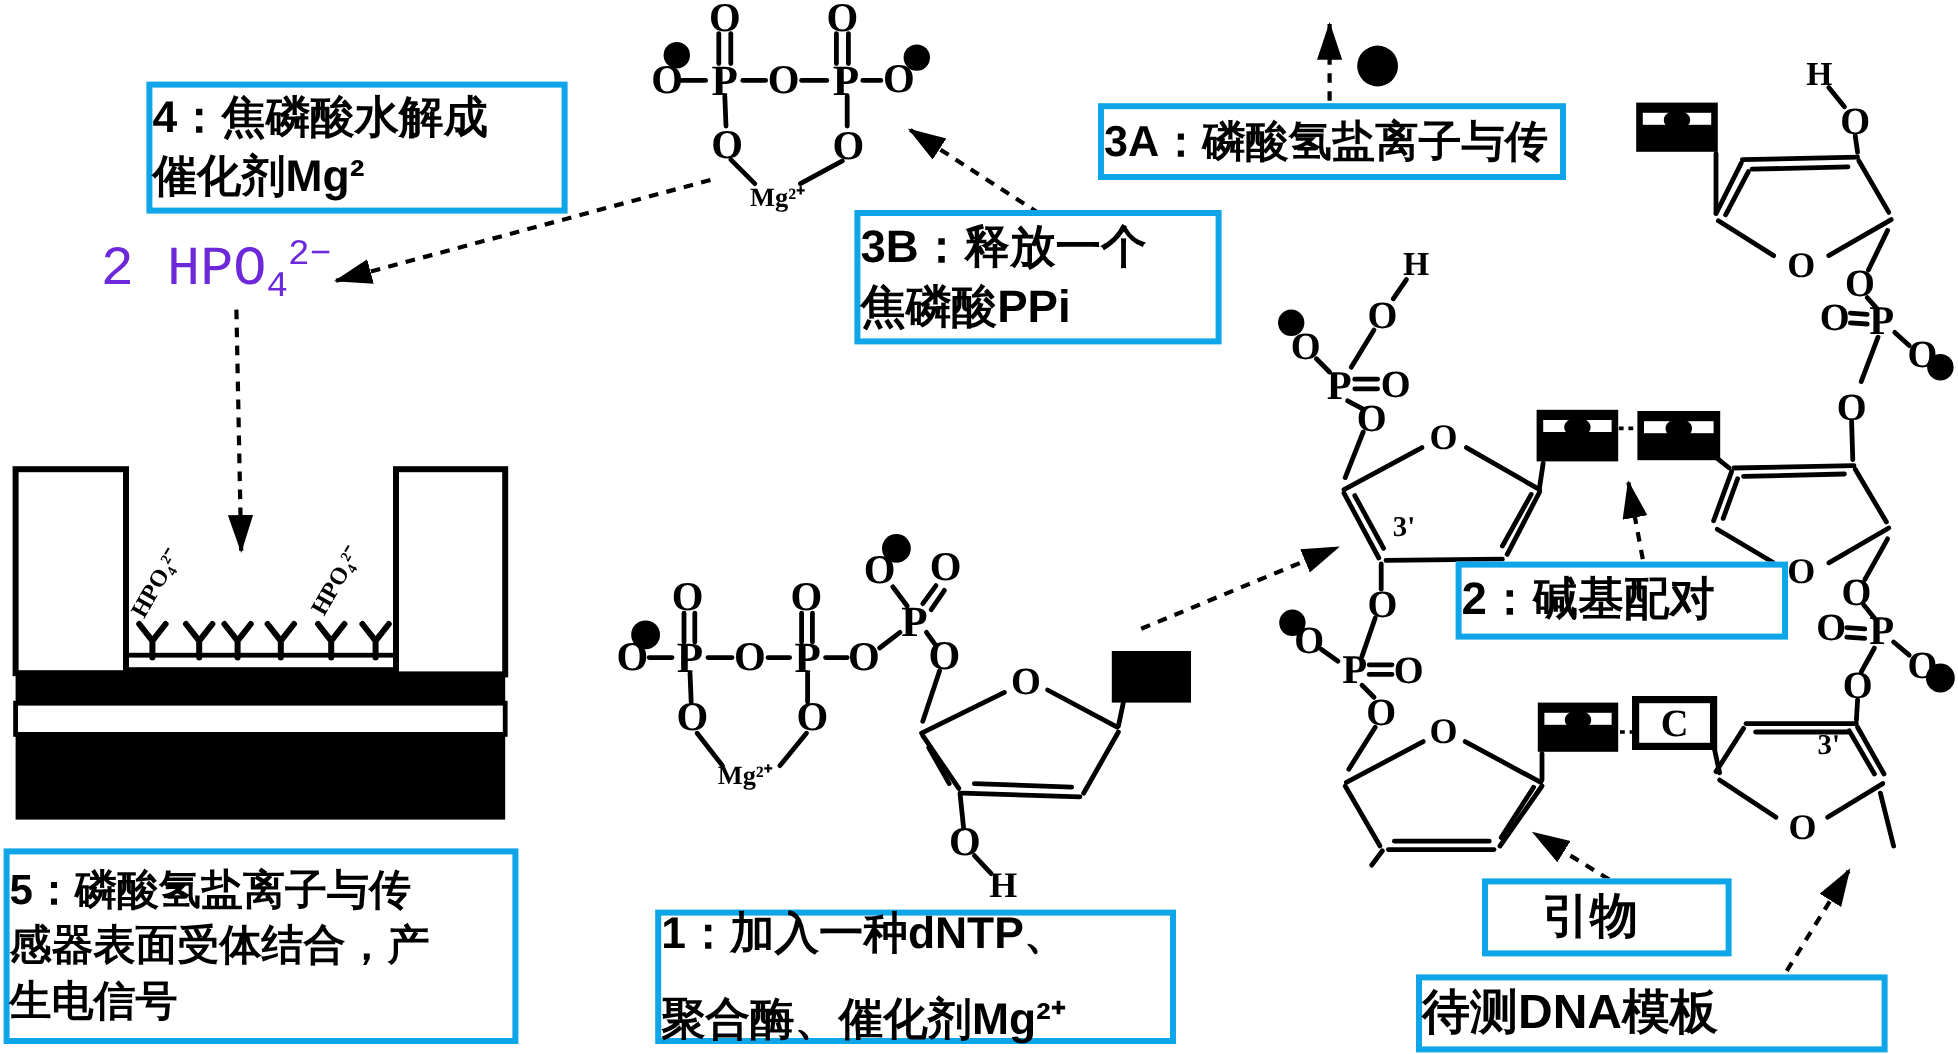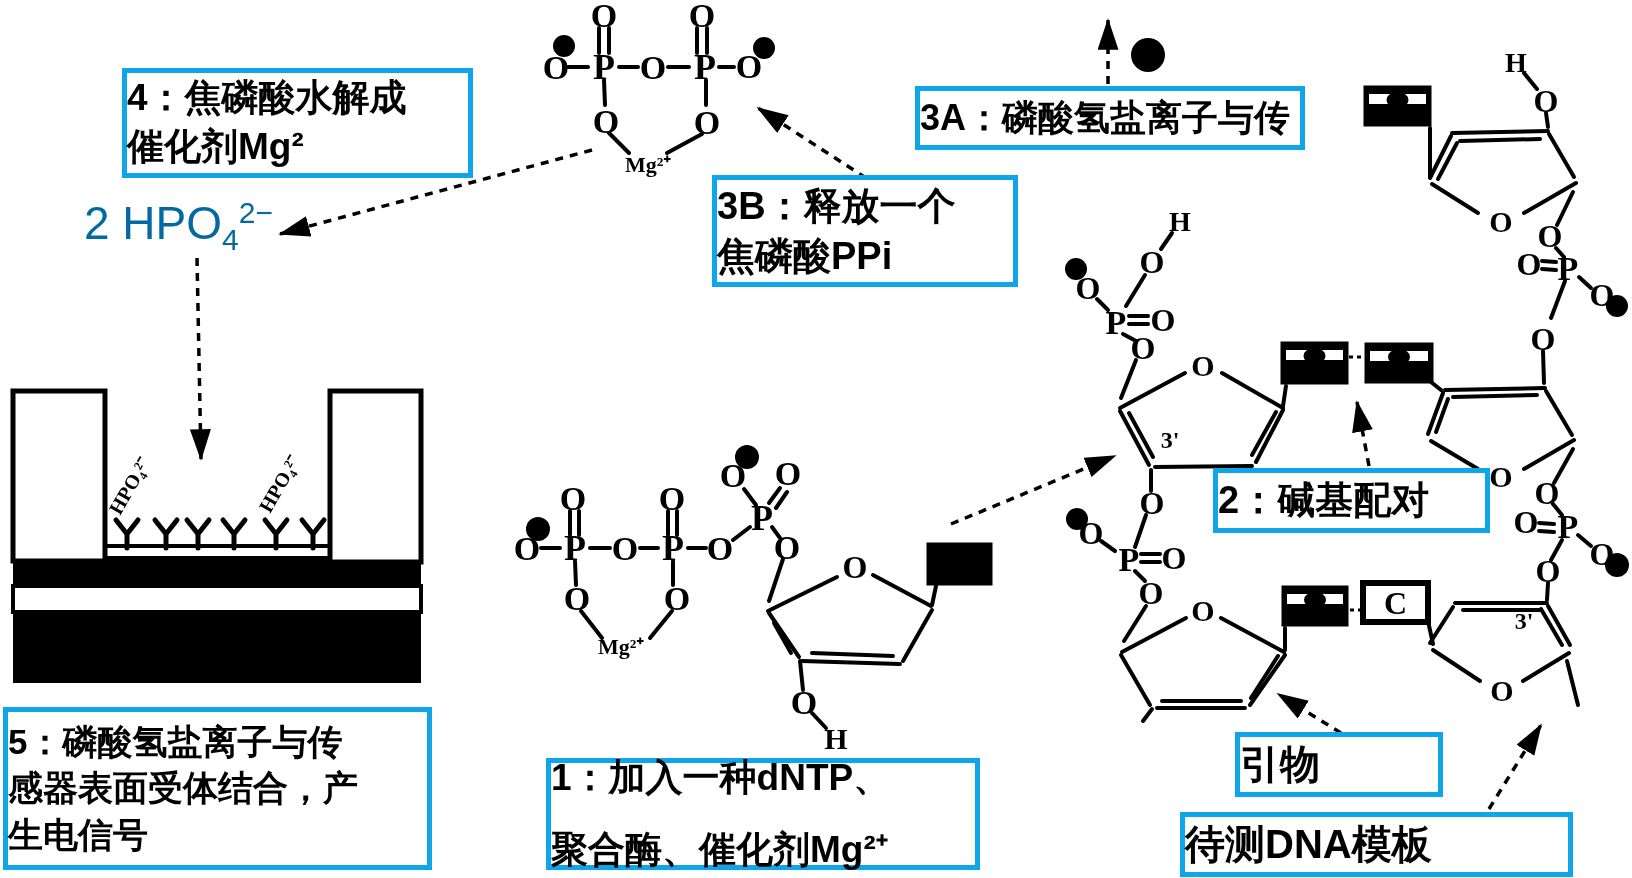--- a/index.html
+++ b/index.html
@@ -3,21 +3,21 @@
 <meta charset="utf-8">
 <style>
   html,body{margin:0;padding:0;background:#ffffff;}
   #stage{position:relative;width:1632px;height:878px;background:#ffffff;overflow:hidden;
          font-family:"Liberation Sans",sans-serif;}
   #diagram-svg{position:absolute;left:0;top:0;width:1632px;height:878px;}
   #diagram-svg text{font-family:"Liberation Serif",serif;font-weight:bold;fill:#000;}
   .box{position:absolute;border:5px solid #0ea5e9;background:#fff;box-sizing:border-box;
        display:flex;flex-direction:column;align-items:flex-start;justify-content:center;
        font-weight:bold;text-align:center;color:#000;line-height:1.32;}
-  .formula{position:absolute;font-family:Liberation Sans, sans-serif;font-size:46px;color:#0369a1;}
+  .formula{position:absolute;font-family:Liberation Mono, monospace;font-size:46px;color:#6d28d9;}
   .formula sub{font-size:30px;}
   .formula sup{font-size:30px;}
 </style>
 </head>
 <body>
 
 <div id="stage">
 
   <svg id="diagram-svg" viewBox="0 0 1632 878">
     <defs>
@@ -270,21 +270,21 @@
     <span>1：加入一种dNTP、</span>
     <span>聚合酶、催化剂Mg²⁺</span>
   </div>
 
   <div class="box" style="left:3px;top:707px;width:429px;height:163px;font-size:35px;">
     <span>5：磷酸氢盐离子与传</span>
     <span>感器表面受体结合，产</span>
     <span>生电信号</span>
   </div>
 
-  <div class="box" style="left:1235px;top:732px;width:208px;height:65px;font-size:40px;">
+  <div class="box" style="left:1235px;top:732px;width:208px;height:65px;font-size:40px;padding-left:45px;">
     <span>引物</span>
   </div>
 
   <div class="box" style="left:1180px;top:812px;width:393px;height:65px;font-size:40px;">
     <span>待测DNA模板</span>
   </div>
 
 </div>
 
 </body></html>

